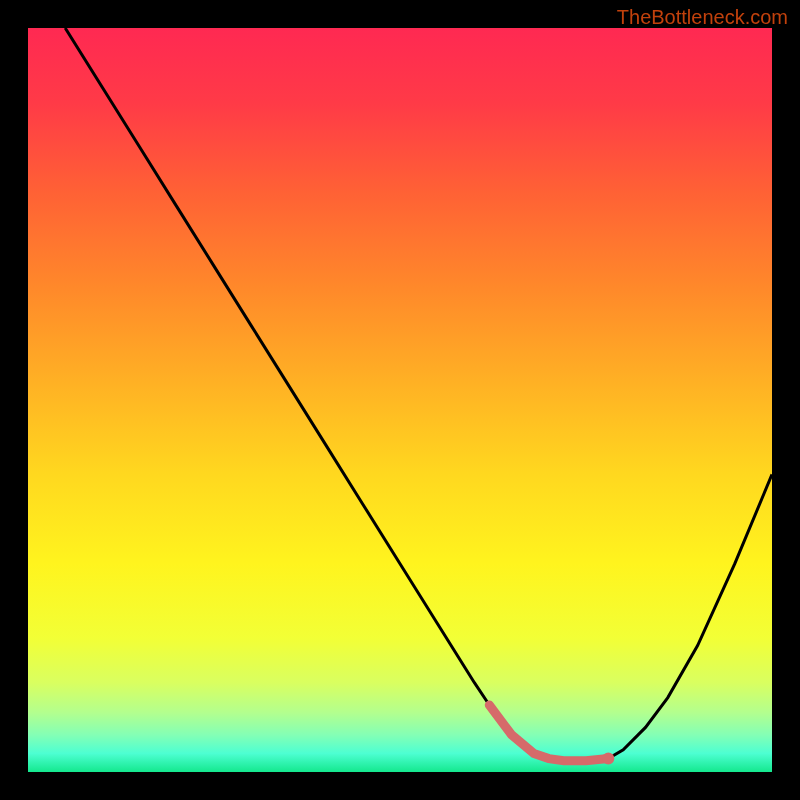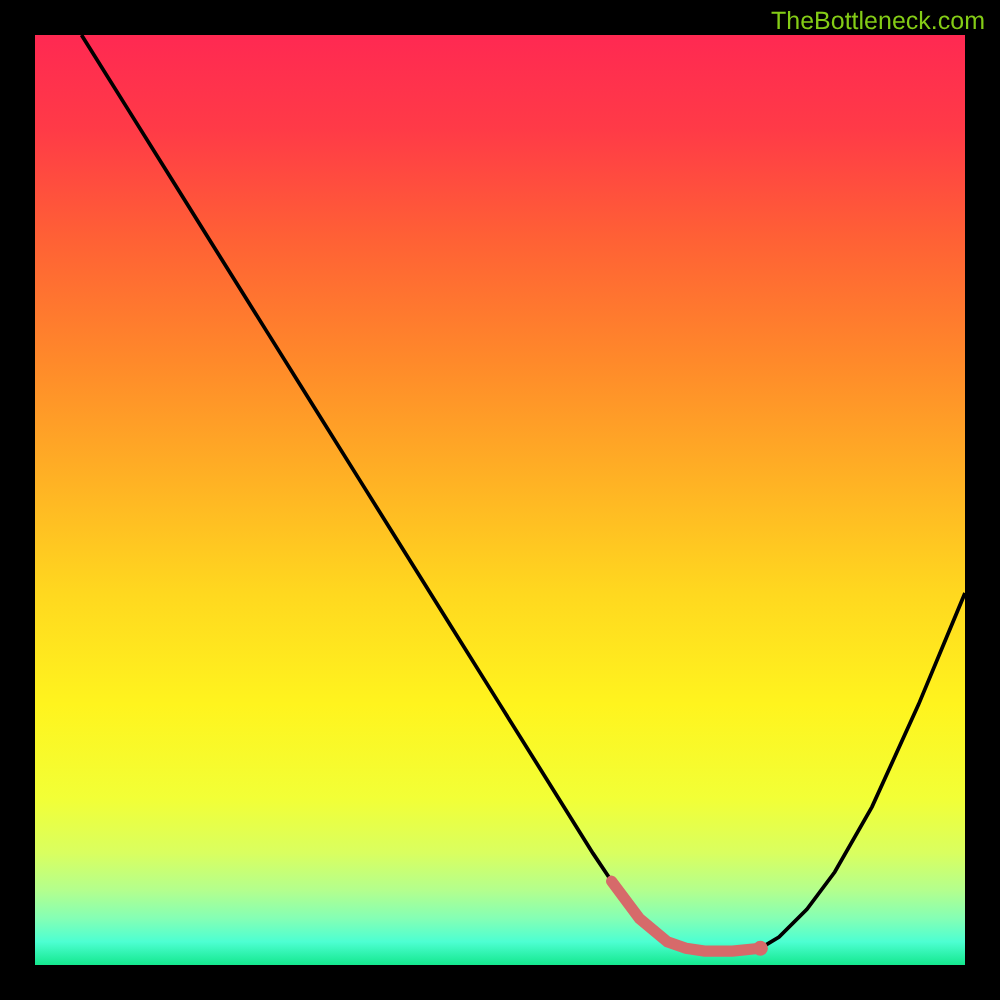--- a/index.html
+++ b/index.html
@@ -8,21 +8,21 @@
     width: 800px;
     height: 800px;
     background: #000;
     position: relative;
     font-family: Arial, sans-serif;
   }
   .watermark {
     position: absolute;
     top: 6px;
     right: 12px;
-    color: #84cc16;
+    color: #c2410c;
     font-size: 20px;
     font-weight: 400;
     z-index: 10;
   }
   .plot-frame {
     position: absolute;
     left: 28px;
     top: 28px;
     width: 744px;
     height: 744px;

